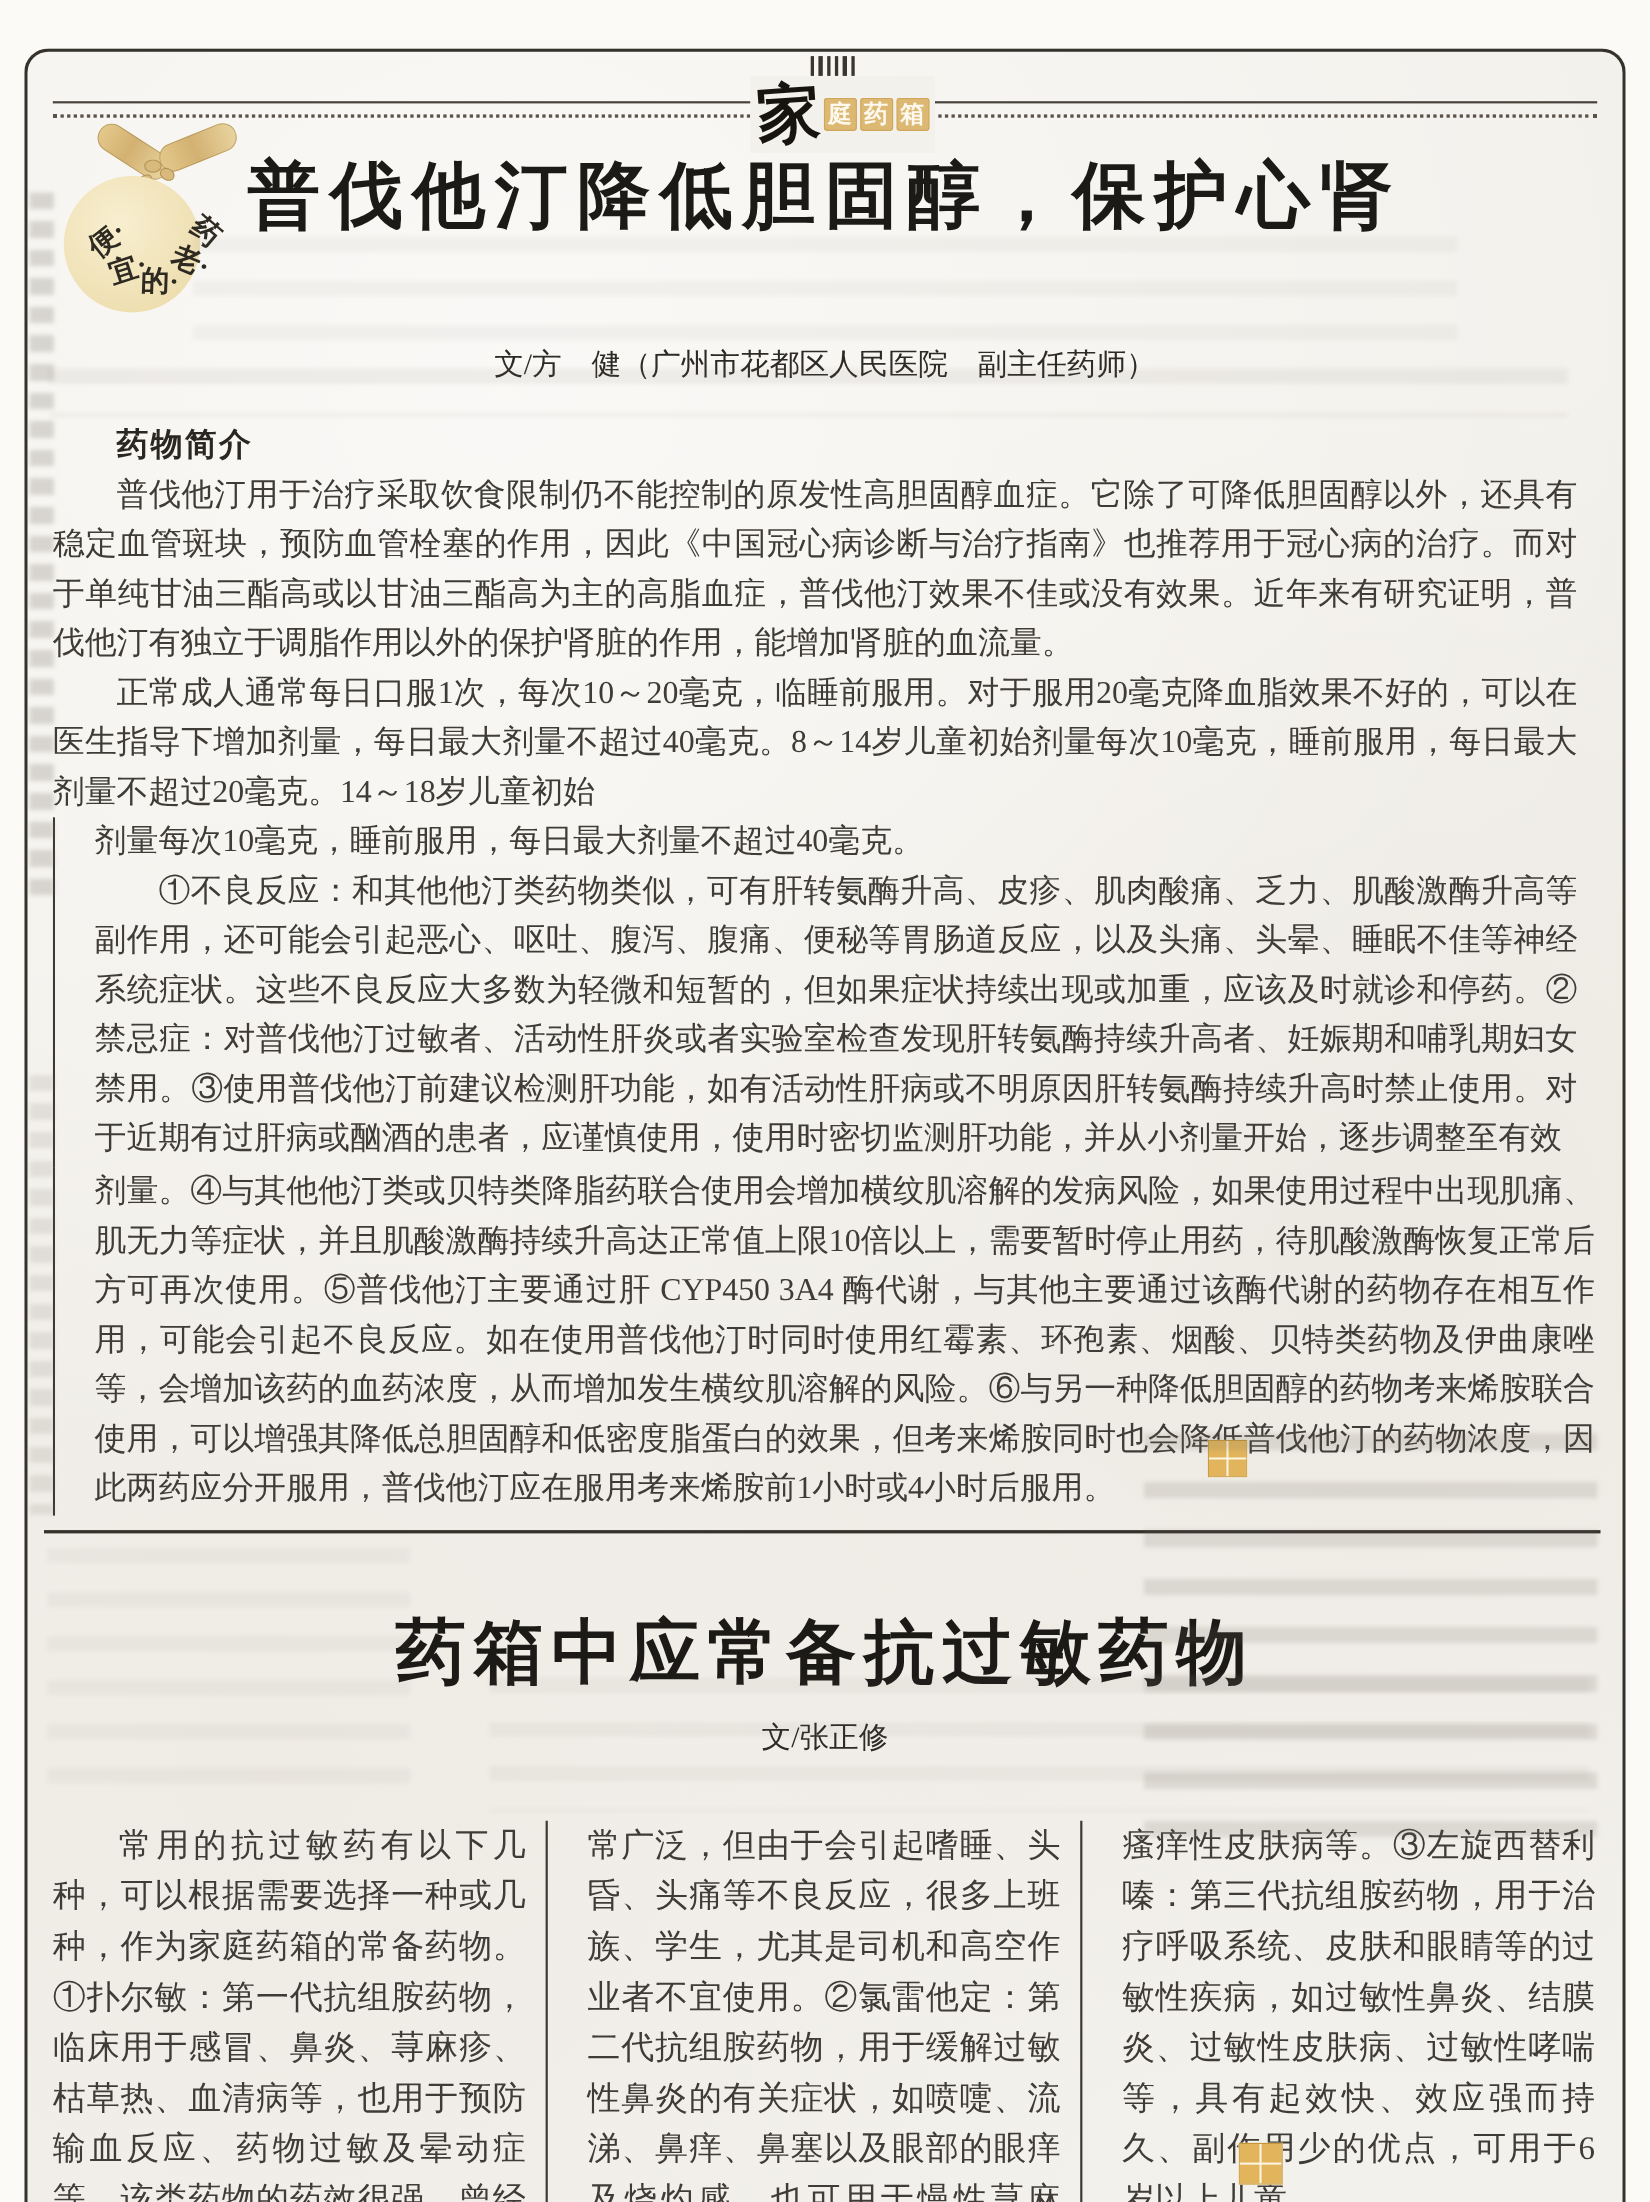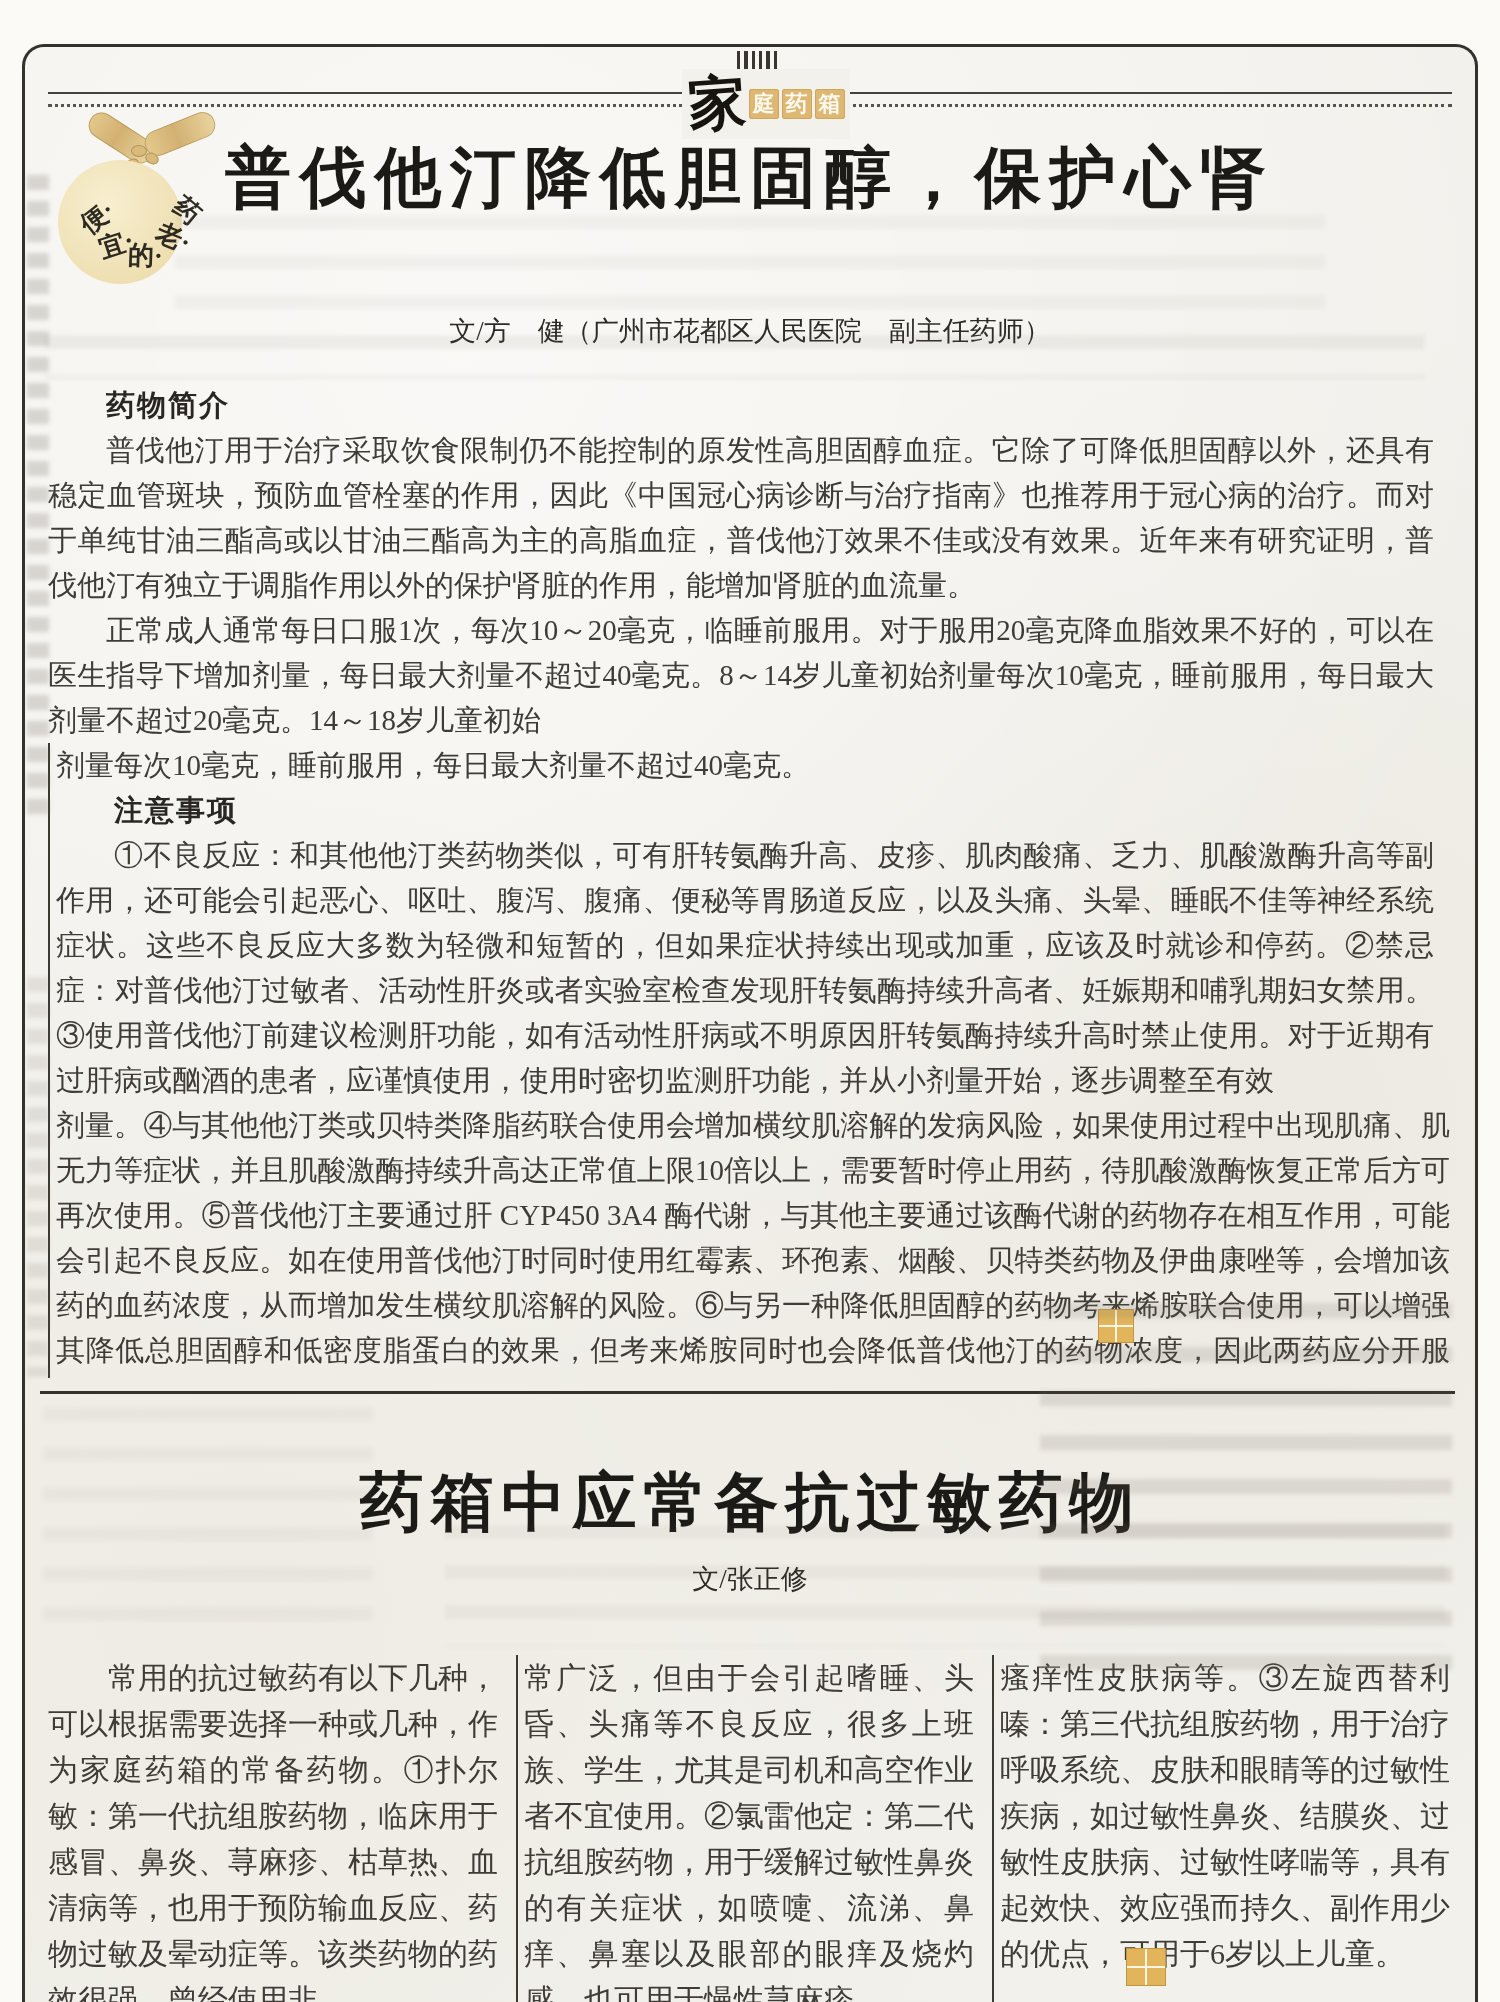--- a/index.html
+++ b/index.html
@@ -55,21 +55,21 @@
   .byline{position:absolute;left:0;width:100%;text-align:center;color:#2e2b27;font-size:27px;}
   .b1{top:266px;}
   .b2{top:1514px;}
   
   .cols{position:absolute;display:flex;color:#3f3c37;}
   .cols1{left:23px;top:336px;width:1404px;height:995px;overflow:hidden;
     font-size:29px;line-height:45px;flex-direction:column;}
   .cols2{left:23px;top:1608px;width:1404px;height:350px;overflow:hidden;
     font-size:30px;line-height:46px;}
   .col{flex:1 1 0;padding-right:18px;}
-  .col + .col{border-left:2px solid #3d3a34;padding-left:6px;}
+  .col + .col{border-left:2px solid #3d3a34;padding-left:36px;}
   .col:last-child{padding-right:2px;}
   .blk{margin:0;text-align:justify;text-justify:inter-character;}
   .blk.heading{font-weight:bold;text-indent:2em;letter-spacing:2px;color:#2a2723;}
   .blk.para{text-indent:2em;}
   .blk.cont{text-indent:0;}
   
   .mid-rule{position:absolute;left:15px;top:1344px;width:1415px;height:3px;background:#35322c;}
   .endmark{position:absolute;background:#e2b55c;box-shadow:0 0 0 1px #c3963c inset;
     background-image:linear-gradient(#fdf6e4 2px,transparent 2px),linear-gradient(90deg,#fdf6e4 2px,transparent 2px);
     background-size:50% 50%;background-position:-1px -1px;}
@@ -136,21 +136,20 @@
   <div class="cols cols1">
     <div class="col">
 
     <p class="blk heading">药物简介</p>
         <p class="blk para">普伐他汀用于治疗采取饮食限制仍不能控制的原发性高胆固醇血症。它除了可降低胆固醇以外，还具有稳定血管斑块，预防血管栓塞的作用，因此《中国冠心病诊断与治疗指南》也推荐用于冠心病的治疗。而对于单纯甘油三酯高或以甘油三酯高为主的高脂血症，普伐他汀效果不佳或没有效果。近年来有研究证明，普伐他汀有独立于调脂作用以外的保护肾脏的作用，能增加肾脏的血流量。</p>
         <p class="blk para">正常成人通常每日口服1次，每次10～20毫克，临睡前服用。对于服用20毫克降血脂效果不好的，可以在医生指导下增加剂量，每日最大剂量不超过40毫克。8～14岁儿童初始剂量每次10毫克，睡前服用，每日最大剂量不超过20毫克。14～18岁儿童初始</p>
       </div>
     <div class="col">
 
     <p class="blk cont">剂量每次10毫克，睡前服用，每日最大剂量不超过40毫克。</p>
-        <p class="blk heading">注意事项</p>
         <p class="blk para">①不良反应：和其他他汀类药物类似，可有肝转氨酶升高、皮疹、肌肉酸痛、乏力、肌酸激酶升高等副作用，还可能会引起恶心、呕吐、腹泻、腹痛、便秘等胃肠道反应，以及头痛、头晕、睡眠不佳等神经系统症状。这些不良反应大多数为轻微和短暂的，但如果症状持续出现或加重，应该及时就诊和停药。②禁忌症：对普伐他汀过敏者、活动性肝炎或者实验室检查发现肝转氨酶持续升高者、妊娠期和哺乳期妇女禁用。③使用普伐他汀前建议检测肝功能，如有活动性肝病或不明原因肝转氨酶持续升高时禁止使用。对于近期有过肝病或酗酒的患者，应谨慎使用，使用时密切监测肝功能，并从小剂量开始，逐步调整至有效</p>
       </div>
     <div class="col">
 
     <p class="blk cont">剂量。④与其他他汀类或贝特类降脂药联合使用会增加横纹肌溶解的发病风险，如果使用过程中出现肌痛、肌无力等症状，并且肌酸激酶持续升高达正常值上限10倍以上，需要暂时停止用药，待肌酸激酶恢复正常后方可再次使用。⑤普伐他汀主要通过肝 CYP450 3A4 酶代谢，与其他主要通过该酶代谢的药物存在相互作用，可能会引起不良反应。如在使用普伐他汀时同时使用红霉素、环孢素、烟酸、贝特类药物及伊曲康唑等，会增加该药的血药浓度，从而增加发生横纹肌溶解的风险。⑥与另一种降低胆固醇的药物考来烯胺联合使用，可以增强其降低总胆固醇和低密度脂蛋白的效果，但考来烯胺同时也会降低普伐他汀的药物浓度，因此两药应分开服用，普伐他汀应在服用考来烯胺前1小时或4小时后服用。</p>
       </div>
   </div>
   <div class="endmark em1"></div>
 
   <div class="mid-rule"></div>

